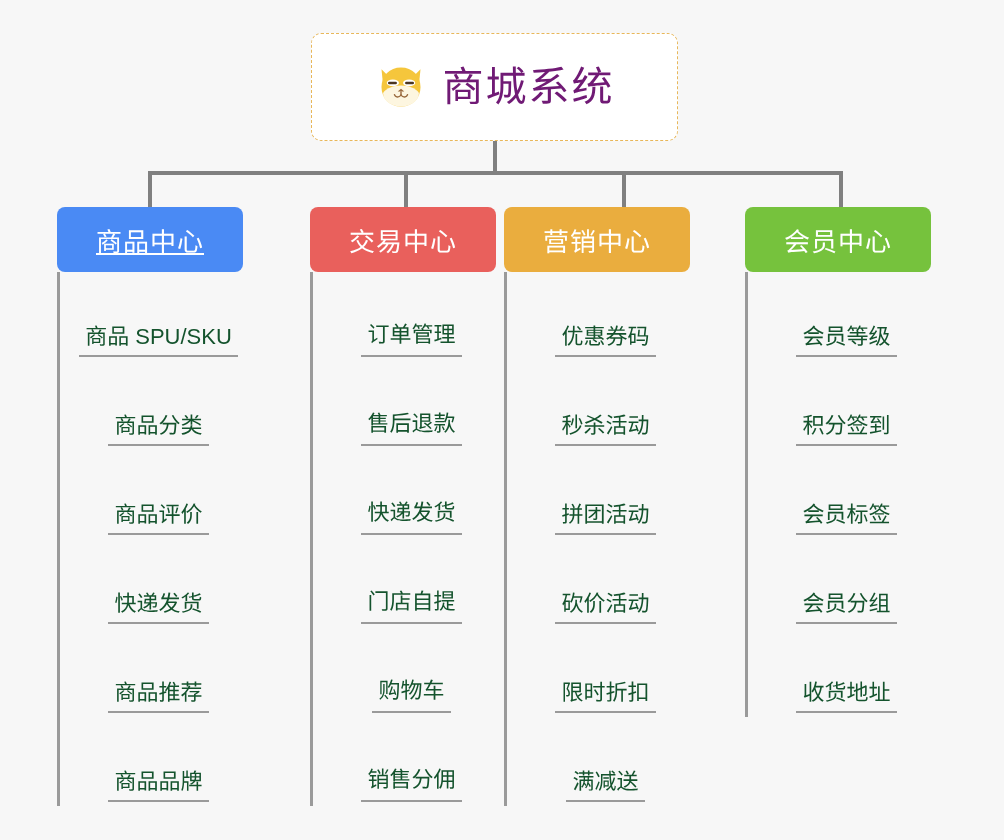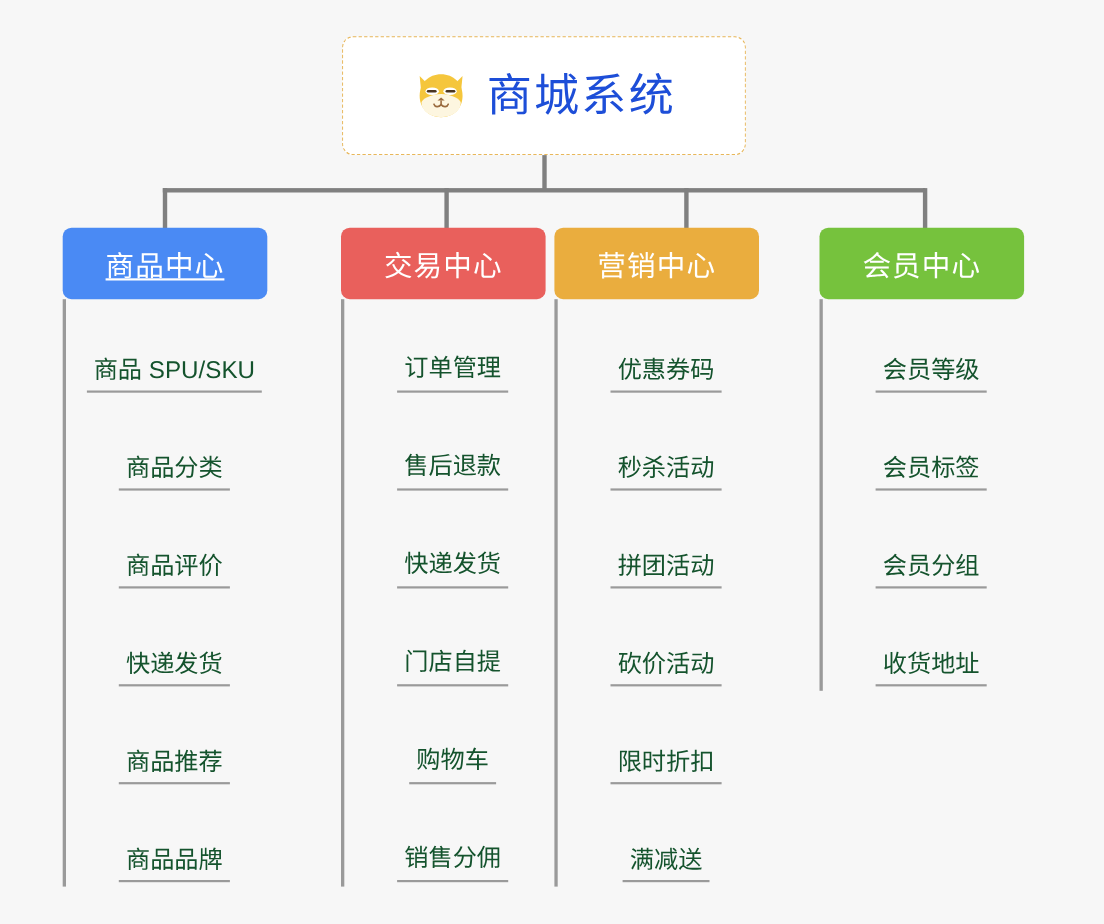--- a/index.html
+++ b/index.html
@@ -143,21 +143,21 @@
       <path d="M32 30 C44 30 54 36 54 40 C54 49 44 56 32 56 C20 56 10 49 10 40 C10 36 20 30 32 30 Z" fill="#fdf6e0"></path>
       <ellipse cx="22" cy="27" rx="7.5" ry="4.2" fill="#ffffff"></ellipse>
       <ellipse cx="42" cy="27" rx="7.5" ry="4.2" fill="#ffffff"></ellipse>
       <rect x="16" y="25.5" width="11" height="3" rx="1.5" fill="#4a3520"></rect>
       <rect x="37" y="25.5" width="11" height="3" rx="1.5" fill="#4a3520"></rect>
       <path d="M32 34 L28 37.5 L36 37.5 Z" fill="#9a6b3f"></path>
       <path d="M32 37.5 L32 42" stroke="#9a6b3f" stroke-width="1.8" fill="none"></path>
       <path d="M32 42 C29 45.5 25 44.5 24 41.5" stroke="#9a6b3f" stroke-width="1.8" fill="none" stroke-linecap="round"></path>
       <path d="M32 42 C35 45.5 39 44.5 40 41.5" stroke="#9a6b3f" stroke-width="1.8" fill="none" stroke-linecap="round"></path>
     </svg>
-    <span class="root-title" style="color: #1d4ed8;">商城系统</span>
+    <span class="root-title" style="color: #701a75;">商城系统</span>
   </div>
 
   <div class="connector conn-stem" style="background: rgb(128, 128, 128);"></div>
   <div class="connector conn-bus" style="background: rgb(128, 128, 128);"></div>
   <div class="connector conn-drop drop-1" style="background: rgb(128, 128, 128);"></div>
   <div class="connector conn-drop drop-2" style="background: rgb(128, 128, 128);"></div>
   <div class="connector conn-drop drop-3" style="background: rgb(128, 128, 128);"></div>
   <div class="connector conn-drop drop-4" style="background: rgb(128, 128, 128);"></div>
 
   <div class="column col-1">
@@ -232,20 +232,23 @@
     </ul>
   </div>
 
   <div class="column col-4">
     <div class="category-box" style="background-color: rgb(118, 194, 61);">会员中心</div>
     <ul class="leaf-list">
       <li class="leaf-item">
           <span class="leaf-label">会员等级</span>
         </li>
       <li class="leaf-item">
+          <span class="leaf-label">积分签到</span>
+        </li>
+      <li class="leaf-item">
           <span class="leaf-label">会员标签</span>
         </li>
       <li class="leaf-item">
           <span class="leaf-label">会员分组</span>
         </li>
       <li class="leaf-item">
           <span class="leaf-label">收货地址</span>
         </li>
     </ul>
   </div>

